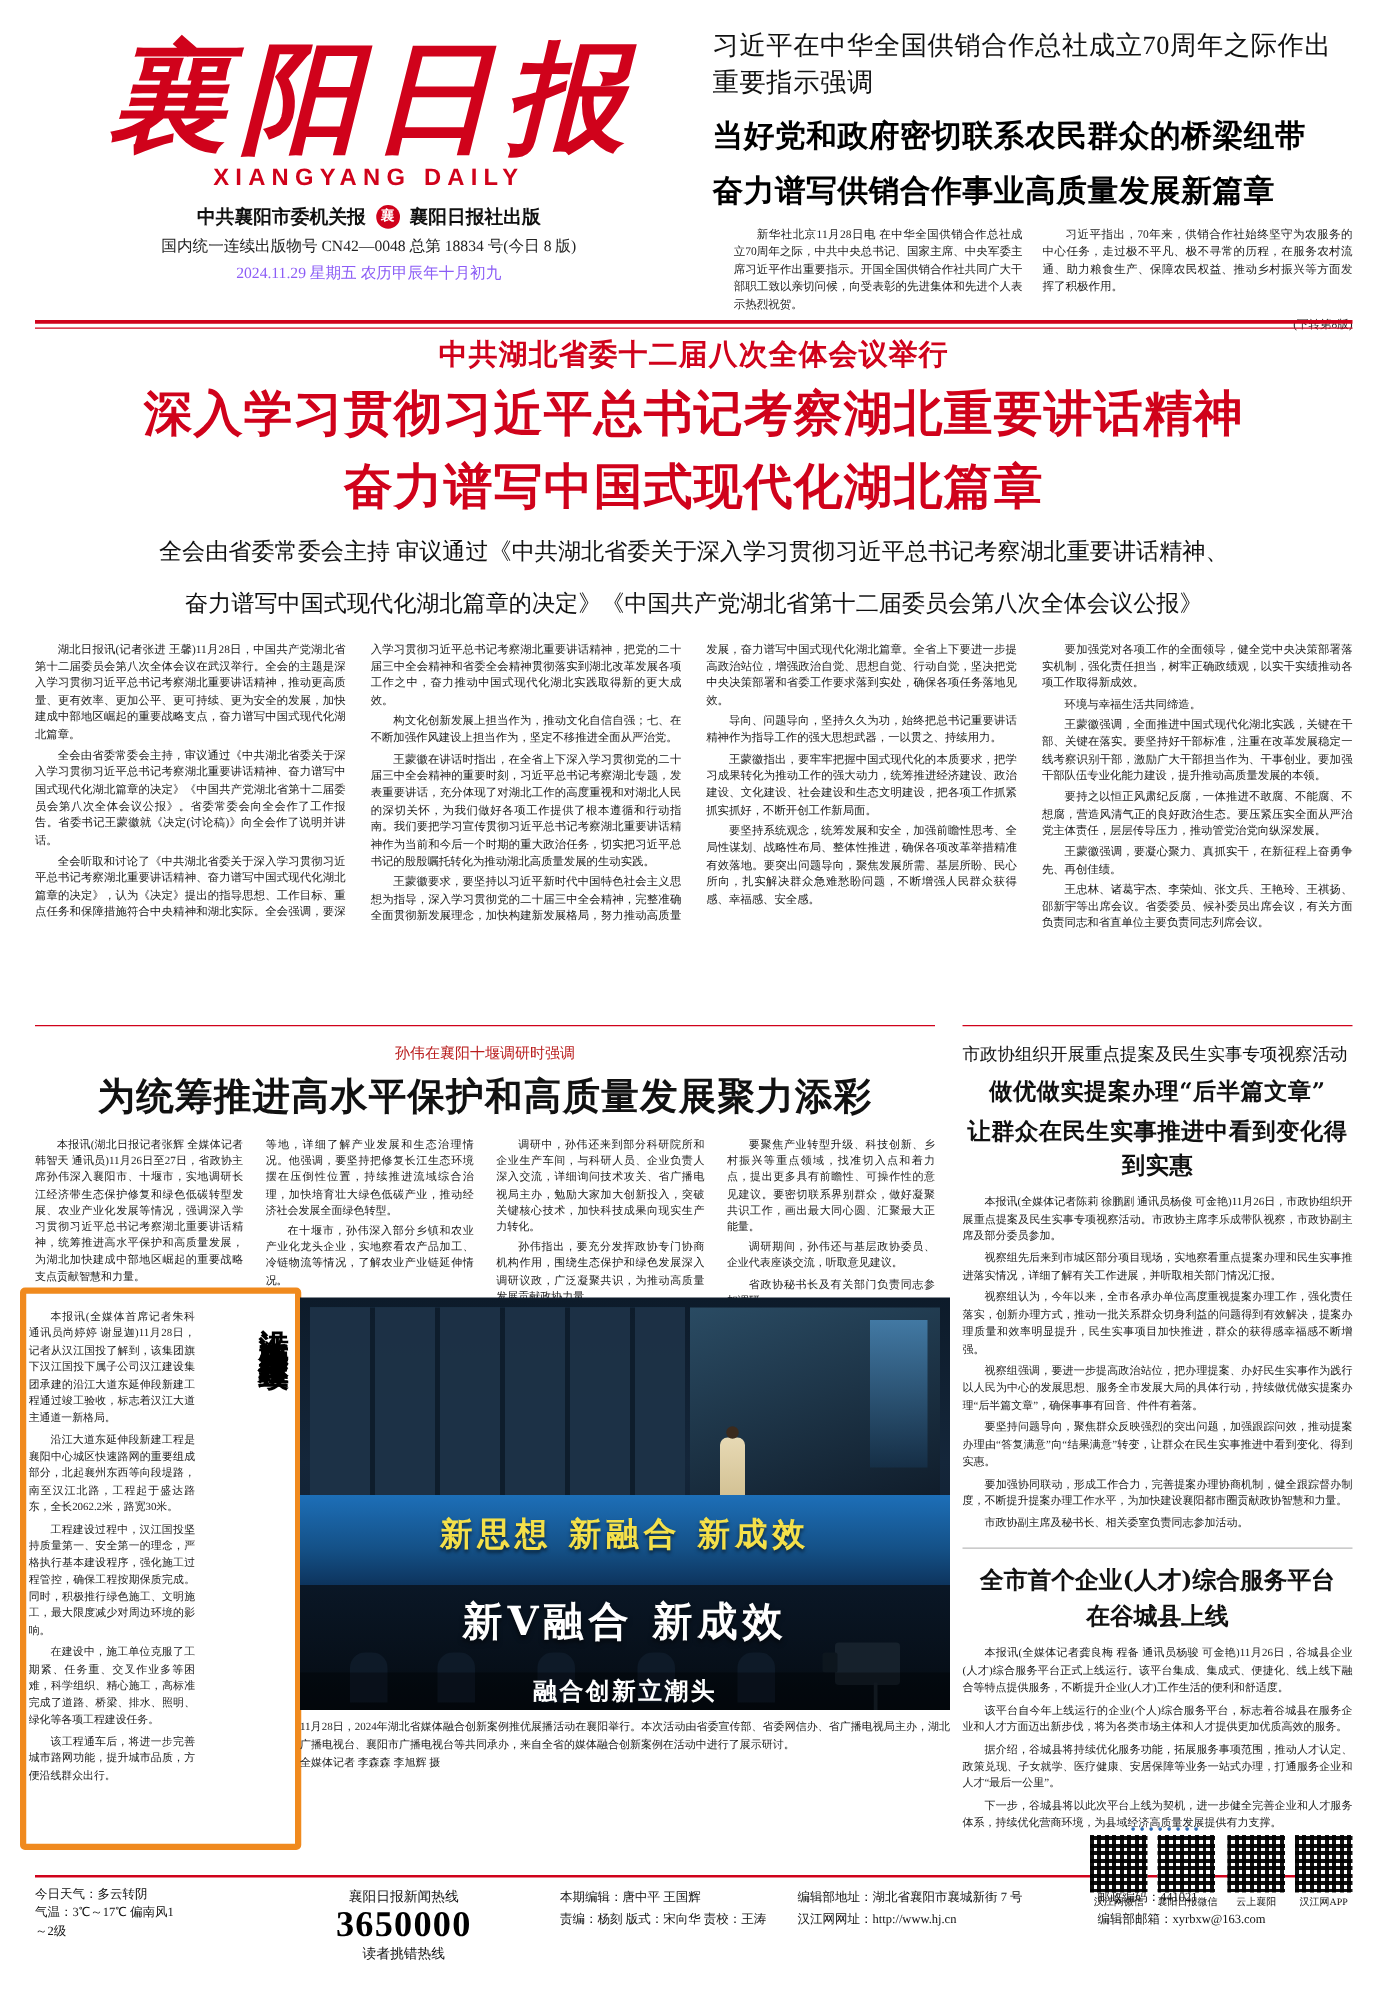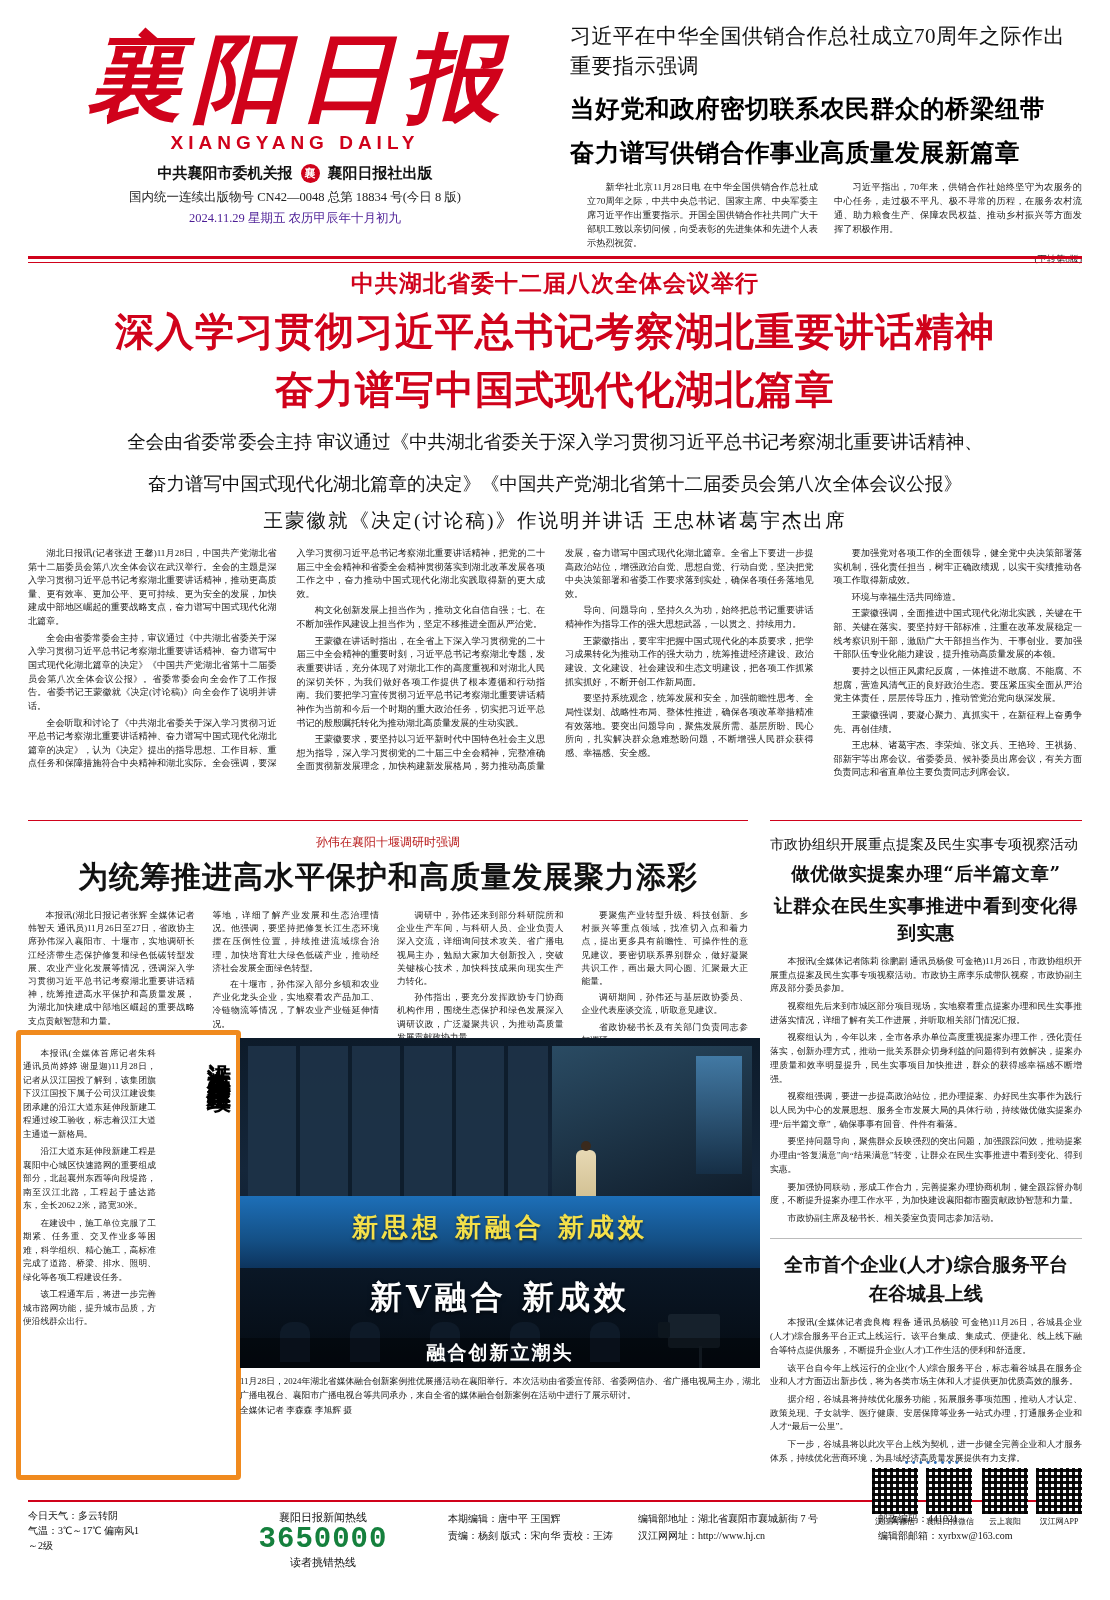--- a/index.html
+++ b/index.html
@@ -43,21 +43,21 @@
     display:flex; align-items:center; justify-content:center; gap:8px;
   }
   .mast-badge {
     display:inline-block;
     width:19px;height:19px;border-radius:50%;
     background:#d0021b;color:#fff;
     font-size:11px;line-height:19px;text-align:center;
     font-family:"Liberation Sans", sans-serif;
   }
   .mast-line3 { margin-top:6px; font-size:12.5px; color:#222; }
-  .mast-line4 { margin-top:4px; font-size:12.5px; color:#4c1d95; }
+  .mast-line4 { margin-top:4px; font-size:12.5px; color:#8b5cf6; }
 
   .masthead-right { position:absolute; left:570px; top:22px; width:512px; }
   .mr-kicker { font-size:21px; line-height:1.42; color:#111; font-weight:normal; letter-spacing:0.5px;}
   .mr-head {
     margin-top:9px;
     font-family:"DejaVu Serif", serif;
     font-weight:bold;
     font-size:24.5px;
     line-height:1.44;
     letter-spacing:0.5px;
@@ -186,21 +186,21 @@
   }
   .photo-caption { margin-top:7px; font-size:8.8px; line-height:1.55; text-align:justify; color:#1a1a1a; }
   .photo-credit { margin-top:3px; font-size:8.8px; text-align:left; color:#1a1a1a; }
 
   
   .footer-rule { position:absolute; left:28px; right:28px; top:1500px; height:2px; background:#d0021b; }
   .footer { position:absolute; left:28px; top:1508px; width:1054px; font-size:10px; color:#111; }
   .weather { position:absolute; left:0; top:0; width:120px; font-size:10px; line-height:1.5;}
   .hotline { position:absolute; left:180px; top:2px; width:230px; text-align:center;}
   .hotline .lbl { font-size:11px; }
-  .hotline .num { font-family:Liberation Mono, monospace; font-weight:bold; font-size:29px; color:#15803d; letter-spacing:1px; line-height:1.05;}
+  .hotline .num { font-family:Liberation Serif, serif; font-weight:bold; font-size:29px; color:#000000; letter-spacing:1px; line-height:1.05;}
   .fcol { position:absolute; font-size:10px; line-height:1.7; }
   .qr-row { position:absolute; right:0; top:-40px; display:flex; gap:8px; align-items:flex-end; }
   .qr { width:46px; height:46px; background:
       repeating-linear-gradient(0deg,#111 0 3px,#fff 3px 6px),
       repeating-linear-gradient(90deg,#111 0 3px,#fff 3px 6px);
       background-blend-mode:multiply; }
   .qr-lab { font-size:8px; text-align:center; margin-top:2px; }
   .dots { position:absolute; right:120px; top:-52px; color:#2b6bb8; font-size:12px; letter-spacing:3px;}
 </style>
 </head>
@@ -235,21 +235,20 @@
 
   <div class="rule-red" style="top:256px;"></div>
   <div class="rule-thin" style="top:262px;"></div>
 
   <div class="lead">
     <div class="lead-kicker">中共湖北省委十二届八次全体会议举行</div>
     <div class="lead-title">深入学习贯彻习近平总书记考察湖北重要讲话精神</div>
     <div class="lead-title">奋力谱写中国式现代化湖北篇章</div>
     <div class="lead-sub">全会由省委常委会主持    审议通过《中共湖北省委关于深入学习贯彻习近平总书记考察湖北重要讲话精神、</div>
     <div class="lead-sub">奋力谱写中国式现代化湖北篇章的决定》《中国共产党湖北省第十二届委员会第八次全体会议公报》</div>
-    <div class="lead-sub2">王蒙徽就《决定(讨论稿)》作说明并讲话    王忠林诸葛宇杰出席</div>
 
     <div class="lead-body">
       <p>湖北日报讯(记者张进 王馨)11月28日，中国共产党湖北省第十二届委员会第八次全体会议在武汉举行。全会的主题是深入学习贯彻习近平总书记考察湖北重要讲话精神，推动更高质量、更有效率、更加公平、更可持续、更为安全的发展，加快建成中部地区崛起的重要战略支点，奋力谱写中国式现代化湖北篇章。</p>
       <p>全会由省委常委会主持，审议通过《中共湖北省委关于深入学习贯彻习近平总书记考察湖北重要讲话精神、奋力谱写中国式现代化湖北篇章的决定》《中国共产党湖北省第十二届委员会第八次全体会议公报》。省委常委会向全会作了工作报告。省委书记王蒙徽就《决定(讨论稿)》向全会作了说明并讲话。</p>
       <p>全会听取和讨论了《中共湖北省委关于深入学习贯彻习近平总书记考察湖北重要讲话精神、奋力谱写中国式现代化湖北篇章的决定》，认为《决定》提出的指导思想、工作目标、重点任务和保障措施符合中央精神和湖北实际。全会强调，要深入学习贯彻习近平总书记考察湖北重要讲话精神，把党的二十届三中全会精神和省委全会精神贯彻落实到湖北改革发展各项工作之中，奋力推动中国式现代化湖北实践取得新的更大成效。</p>
       <p>构文化创新发展上担当作为，推动文化自信自强；七、在不断加强作风建设上担当作为，坚定不移推进全面从严治党。</p>
       <p>王蒙徽在讲话时指出，在全省上下深入学习贯彻党的二十届三中全会精神的重要时刻，习近平总书记考察湖北专题，发表重要讲话，充分体现了对湖北工作的高度重视和对湖北人民的深切关怀，为我们做好各项工作提供了根本遵循和行动指南。我们要把学习宣传贯彻习近平总书记考察湖北重要讲话精神作为当前和今后一个时期的重大政治任务，切实把习近平总书记的殷殷嘱托转化为推动湖北高质量发展的生动实践。</p>
       <p>王蒙徽要求，要坚持以习近平新时代中国特色社会主义思想为指导，深入学习贯彻党的二十届三中全会精神，完整准确全面贯彻新发展理念，加快构建新发展格局，努力推动高质量发展，奋力谱写中国式现代化湖北篇章。全省上下要进一步提高政治站位，增强政治自觉、思想自觉、行动自觉，坚决把党中央决策部署和省委工作要求落到实处，确保各项任务落地见效。</p>
       <p>导向、问题导向，坚持久久为功，始终把总书记重要讲话精神作为指导工作的强大思想武器，一以贯之、持续用力。</p>
       <p>王蒙徽指出，要牢牢把握中国式现代化的本质要求，把学习成果转化为推动工作的强大动力，统筹推进经济建设、政治建设、文化建设、社会建设和生态文明建设，把各项工作抓紧抓实抓好，不断开创工作新局面。</p>
@@ -303,20 +302,21 @@
       <p>据介绍，谷城县将持续优化服务功能，拓展服务事项范围，推动人才认定、政策兑现、子女就学、医疗健康、安居保障等业务一站式办理，打通服务企业和人才“最后一公里”。</p>
       <p>下一步，谷城县将以此次平台上线为契机，进一步健全完善企业和人才服务体系，持续优化营商环境，为县域经济高质量发展提供有力支撑。</p>
     </div>
   </div>
 
   <div class="hl-box">
     <div class="hl-inner">
       <div class="hl-text">
         <p>本报讯(全媒体首席记者朱科  通讯员尚婷婷  谢显迦)11月28日，记者从汉江国投了解到，该集团旗下汉江国投下属子公司汉江建设集团承建的沿江大道东延伸段新建工程通过竣工验收，标志着汉江大道主通道一新格局。</p>
         <p>沿江大道东延伸段新建工程是襄阳中心城区快速路网的重要组成部分，北起襄州东西等向段堤路，南至汉江北路，工程起于盛达路东，全长2062.2米，路宽30米。</p>
+        <p>工程建设过程中，汉江国投坚持质量第一、安全第一的理念，严格执行基本建设程序，强化施工过程管控，确保工程按期保质完成。同时，积极推行绿色施工、文明施工，最大限度减少对周边环境的影响。</p>
         <p>在建设中，施工单位克服了工期紧、任务重、交叉作业多等困难，科学组织、精心施工，高标准完成了道路、桥梁、排水、照明、绿化等各项工程建设任务。</p>
         <p>该工程通车后，将进一步完善城市路网功能，提升城市品质，方便沿线群众出行。</p>
       </div>
       <div class="vtitle">沿江大道东延伸段新建工程竣工</div>
     </div>
   </div>
 
   <div class="photo-wrap">
     <div class="photo">
       <div class="screenwall"></div>

